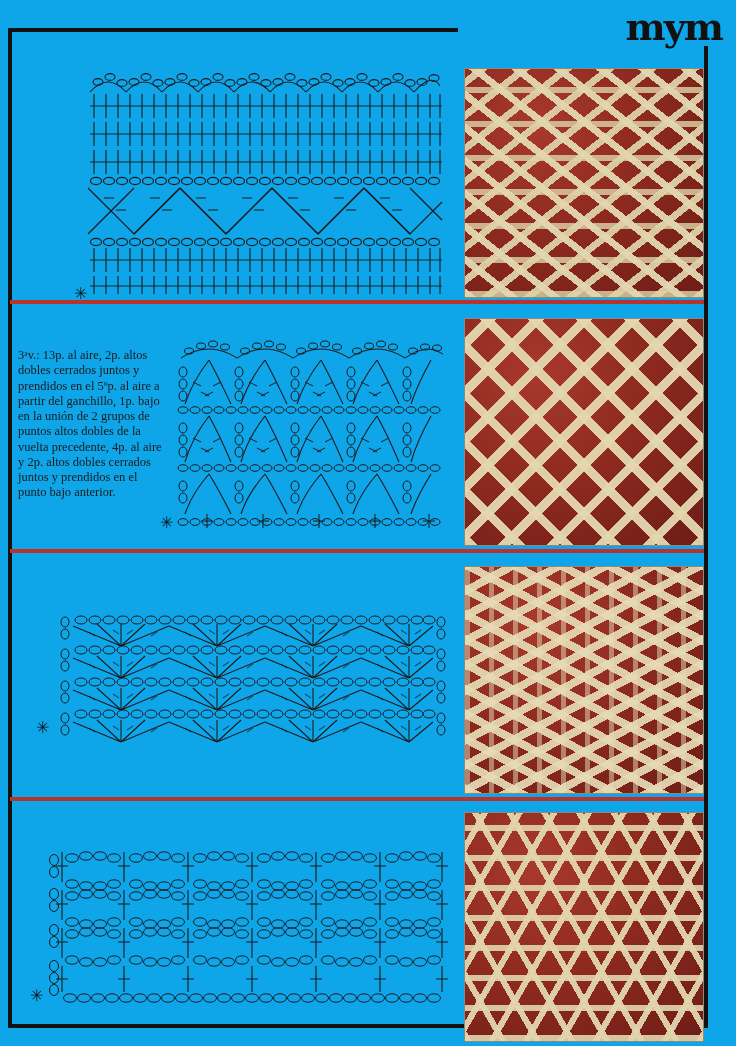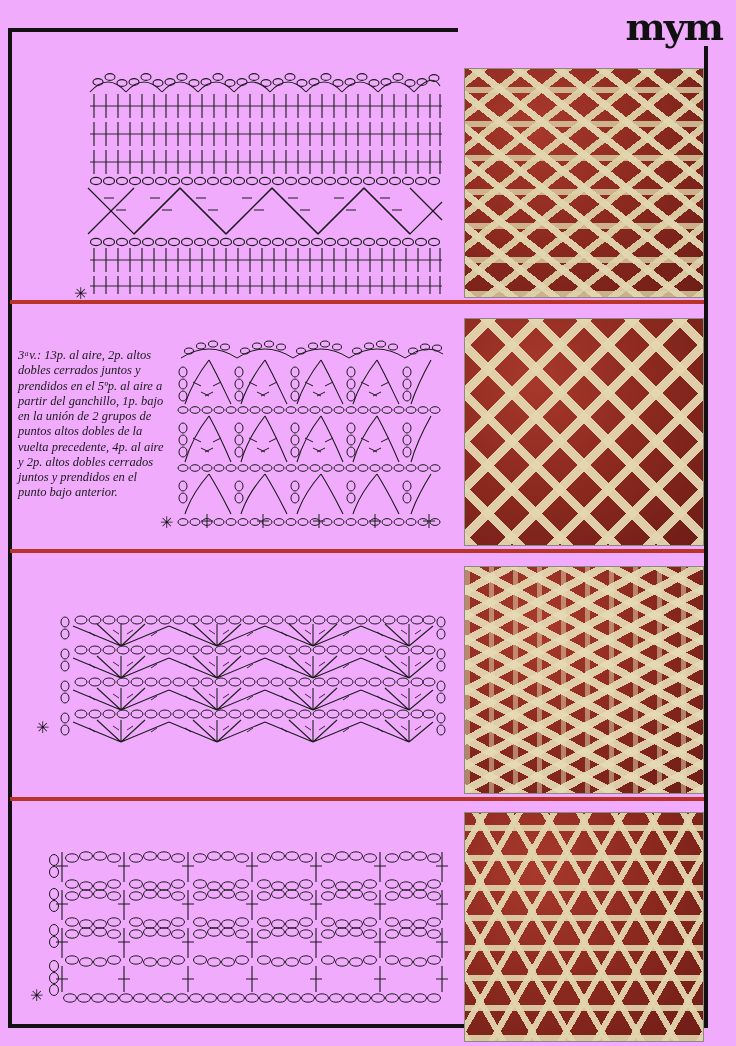--- a/index.html
+++ b/index.html
@@ -7,21 +7,21 @@
     padding: 0;
     background: #ffffff;
   }
   body {
     font-family: "Liberation Serif", serif;
   }
   .page {
     position: relative;
     width: 736px;
     height: 1046px;
-    background: #f0abfc;
+    background: #0ea5e9;
     overflow: hidden;
   }
   
   .frame-left {
     position: absolute;
     left: 8px; top: 28px;
     width: 4px; height: 1000px;
     background: #111;
   }
   .frame-top {
@@ -142,21 +142,20 @@
   .instructions {
     position: absolute;
     left: 18px;
     top: 348px;
     width: 150px;
     font-family: "Liberation Serif", serif;
     font-size: 12.5px;
     line-height: 1.22;
     color: #1a1a1a;
     text-align: left;
-    font-style: italic;
   }
 </style>
 </head>
 <body>
 
 <div class="page">
 
   <div class="frame-left"></div>
   <div class="frame-top"></div>
   <div class="frame-bottom"></div>

